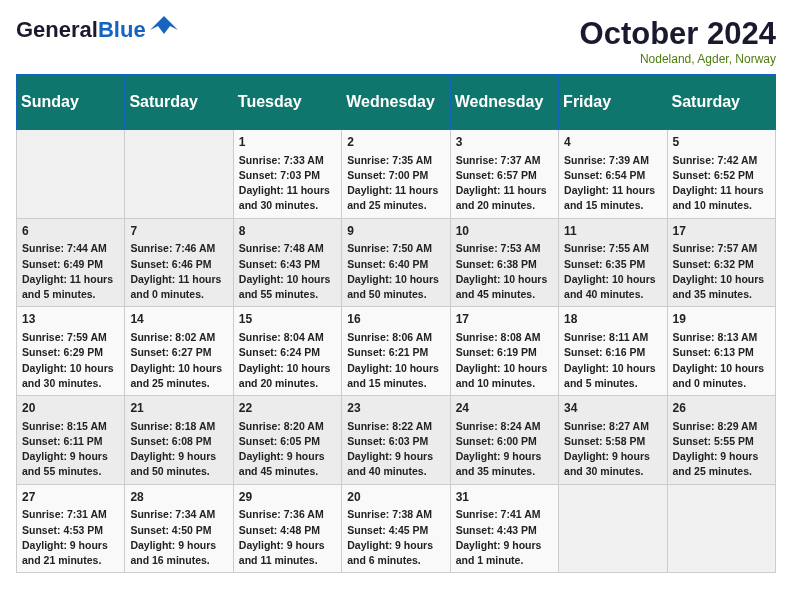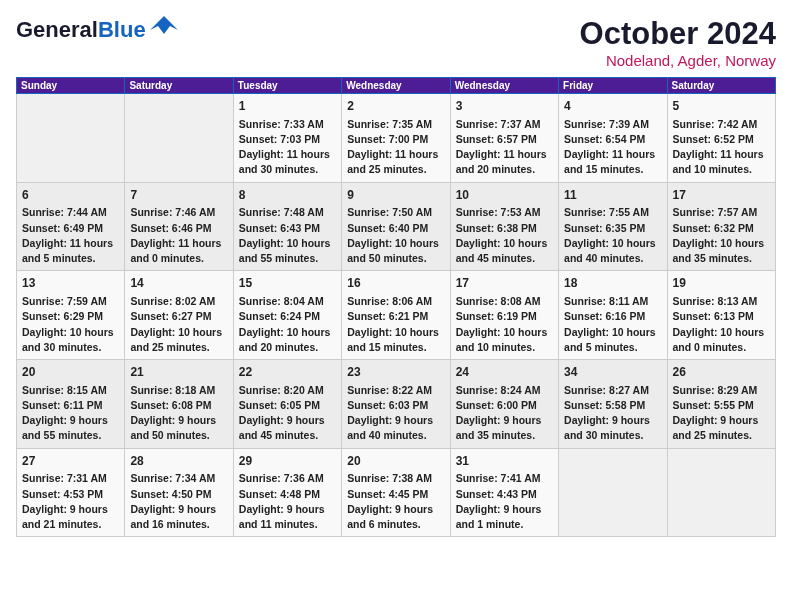--- a/index.html
+++ b/index.html
@@ -36,34 +36,34 @@
     }
     .title-block {
       text-align: right;
     }
     .month-title {
       font-size: 31px;
       font-weight: bold;
       color: #1a1a2e;
     }
     .subtitle {
-      font-size: 15px;
-      color: #be185d;
+      font-size: 12px;
+      color: #4d7c0f;
     }
     .calendar {
       width: 100%;
       border-collapse: collapse;
       font-size: 11px;
     }
     .calendar thead th {
-      background: #4c1d95;
+      background: #0f766e;
       color: #fff;
-      padding: 2px 4px;
+      padding: 18px 4px;
       text-align: left;
-      font-size: 10px;
+      font-size: 16px;
       font-weight: bold;
       border: 1px solid #1565c0;
     }
     .calendar tbody td {
       vertical-align: top;
       border: 1px solid #ccc;
       padding: 4px 5px;
       width: calc(100% / 7);
       min-height: 80px;
       background: #fff;

